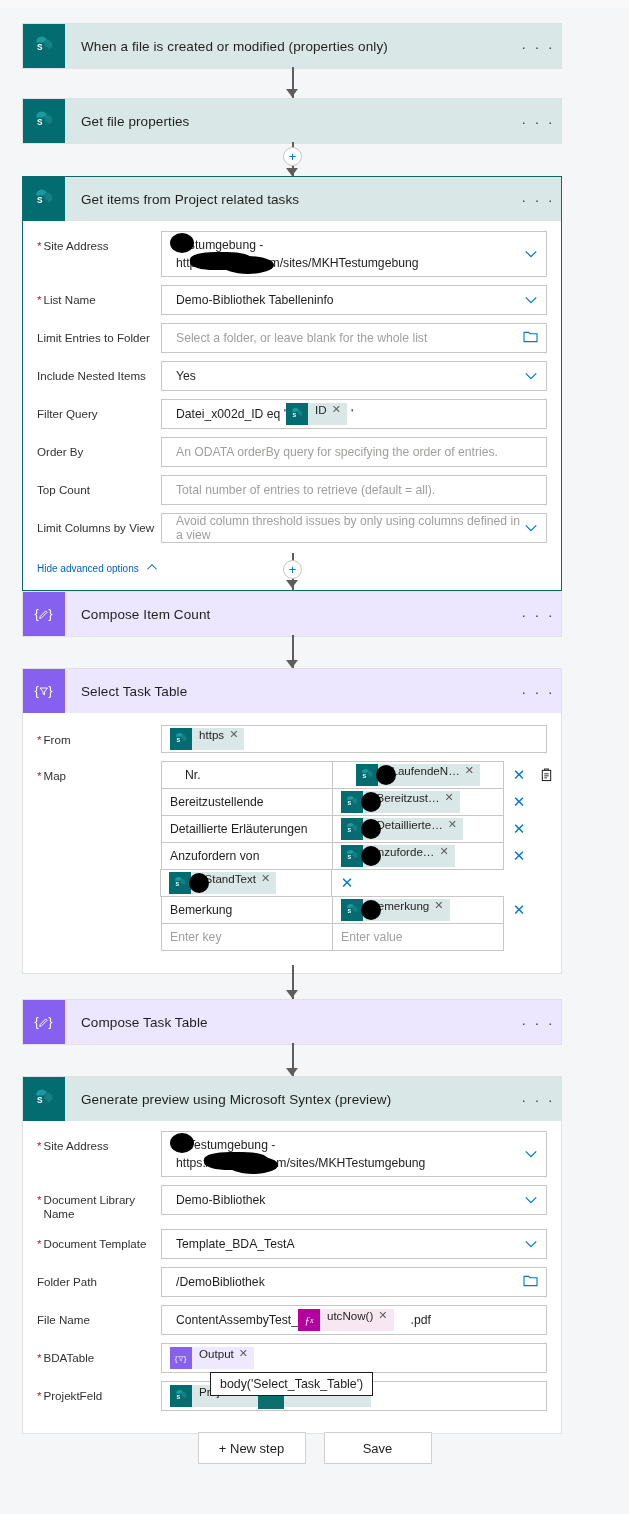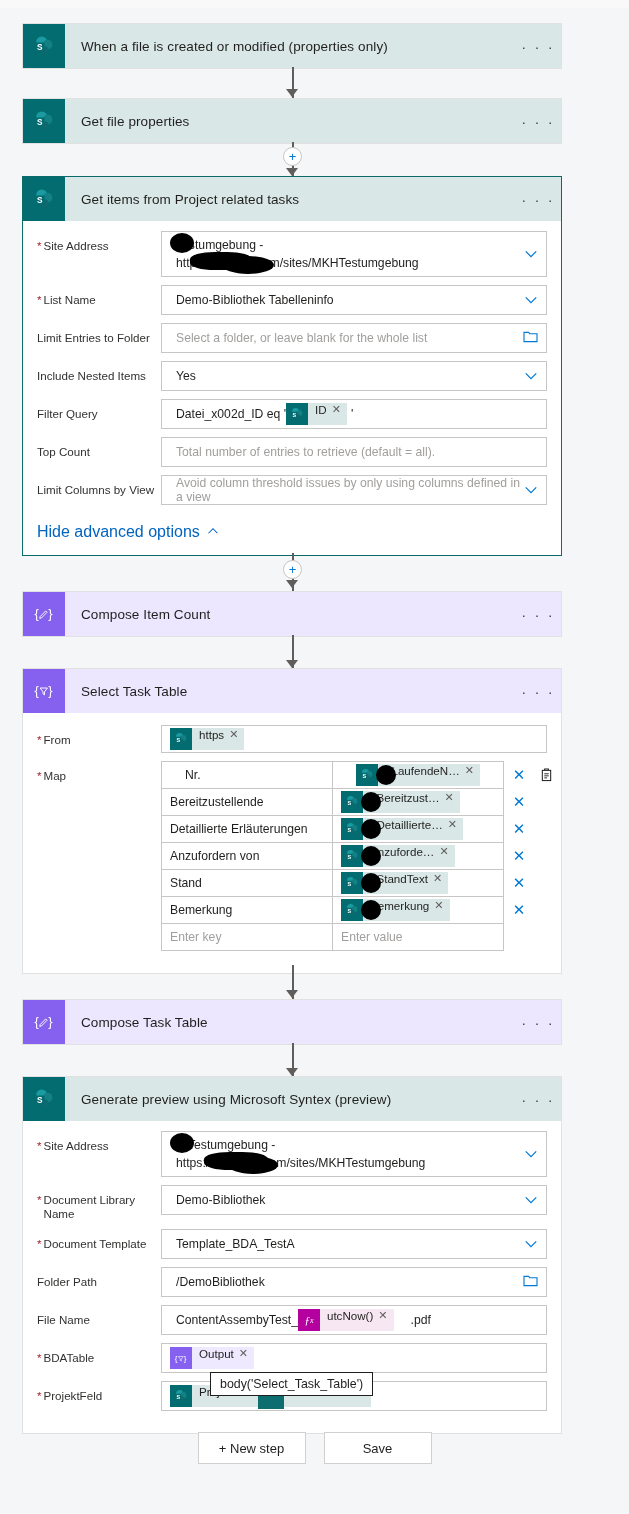--- a/index.html
+++ b/index.html
@@ -201,21 +201,21 @@
   }
 
   
   .adv-link {
     margin-top: 10px;
     margin-left: 0px;
     display: inline-flex;
     align-items: center;
     gap: 7px;
     color: #0064bf;
-    font-size: 16px;
+    font-size: 10px;
     cursor: pointer;
   }
 
   
   .footer {
     position: absolute;
     left: 0; top: 1424px;
     width: 629px;
     display: flex;
     justify-content: center;
@@ -392,20 +392,26 @@
                   </svg>
               </span>
               <span class="tk-lbl">ID</span>
               <span class="tk-x">✕</span>
             </span>
             <span style="padding-left:4px;">'</span>
           </div>
         </div>
 
         
+        <div class="field-row">
+          <div class="field-label">Order By</div>
+          <div class="field-ctl">
+            <span class="ph" style="padding-left:6px;">An ODATA orderBy query for specifying the order of entries.</span>
+          </div>
+        </div>
 
         
         <div class="field-row">
           <div class="field-label">Top Count</div>
           <div class="field-ctl">
             <span class="ph" style="padding-left:6px;">Total number of entries to retrieve (default = all).</span>
           </div>
         </div>
 
         
@@ -595,21 +601,20 @@
                   <span class="redact" style="left:20px; top:1px; width:20px; height:20px;"></span>
                 </span>
               </div>
               <div class="row-actions">
                 <span class="x-del">✕</span>
                 <span class="clip-btn"></span>
               </div>
             </div>
 
             <div class="map-row">
-              <div class="map-cell k">Stand</div>
               <div class="map-cell v">
                 <span class="token" style="position:relative;">
                   <span class="tk-ic">
                     <svg width="14" height="14" viewBox="0 0 24 24">
                         <circle cx="9.5" cy="7.5" r="6" fill="#1a9ba1"></circle>
                         <circle cx="16" cy="10.5" r="5.2" fill="#128085"></circle>
                         <circle cx="12.6" cy="16.6" r="4.4" fill="#0e6a6f"></circle>
                         <rect x="2" y="8.2" width="10.6" height="10.6" fill="#046b70"></rect>
                         <text x="7.3" y="16.5" font-size="9.5" font-family="Liberation Sans, sans-serif" font-weight="bold" fill="#fff" text-anchor="middle">S</text>
                       </svg>

